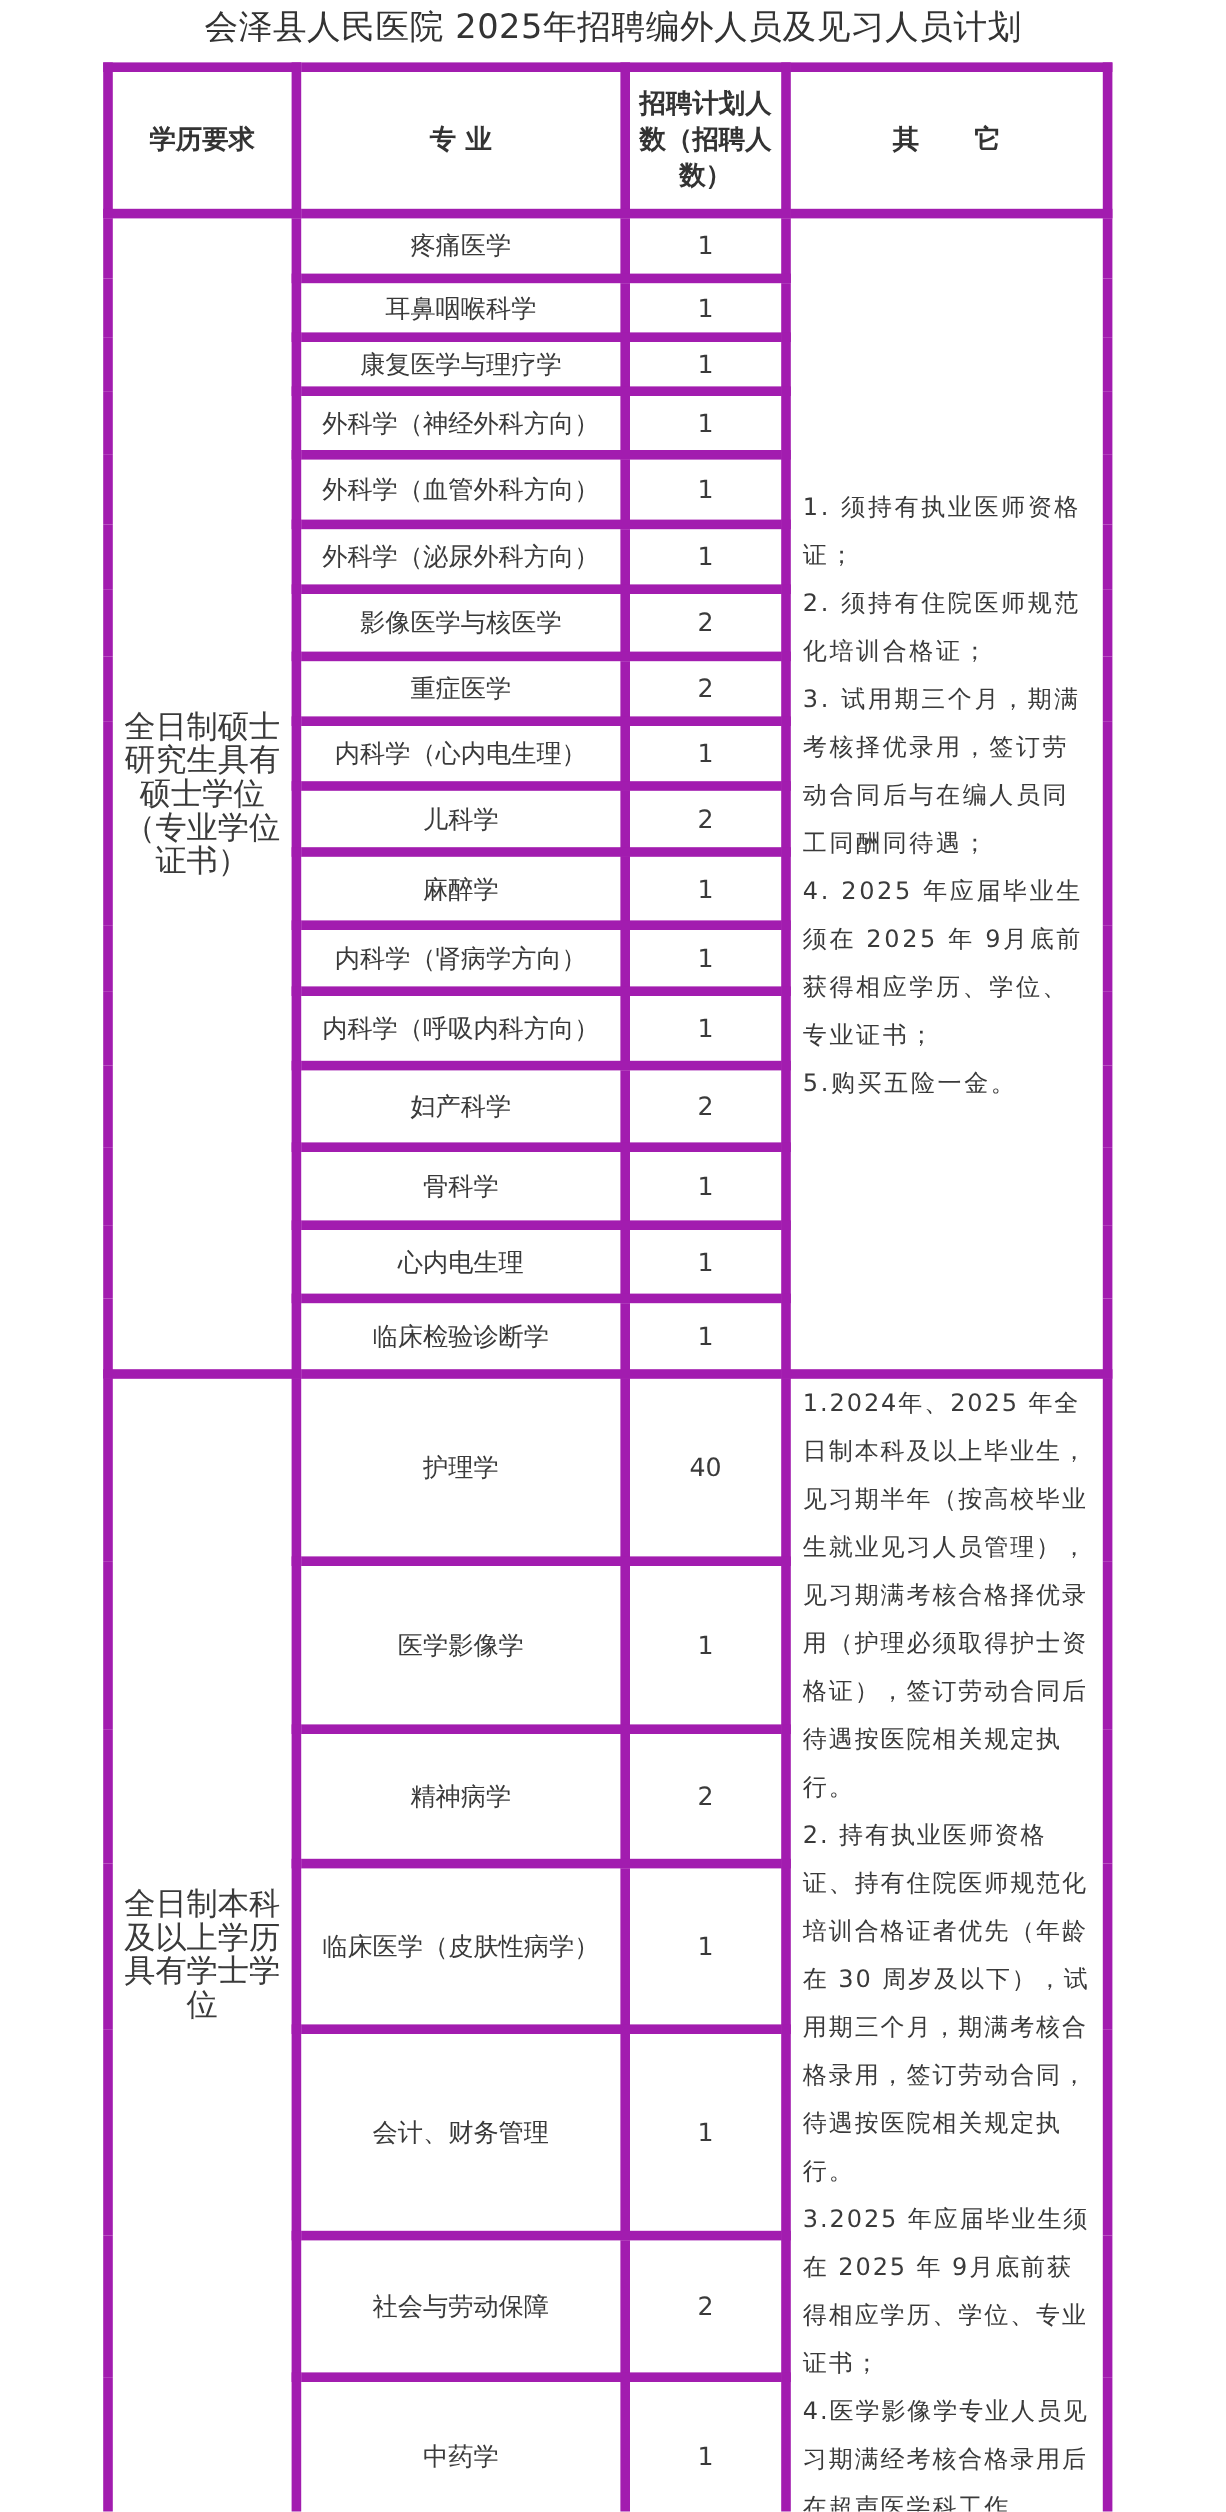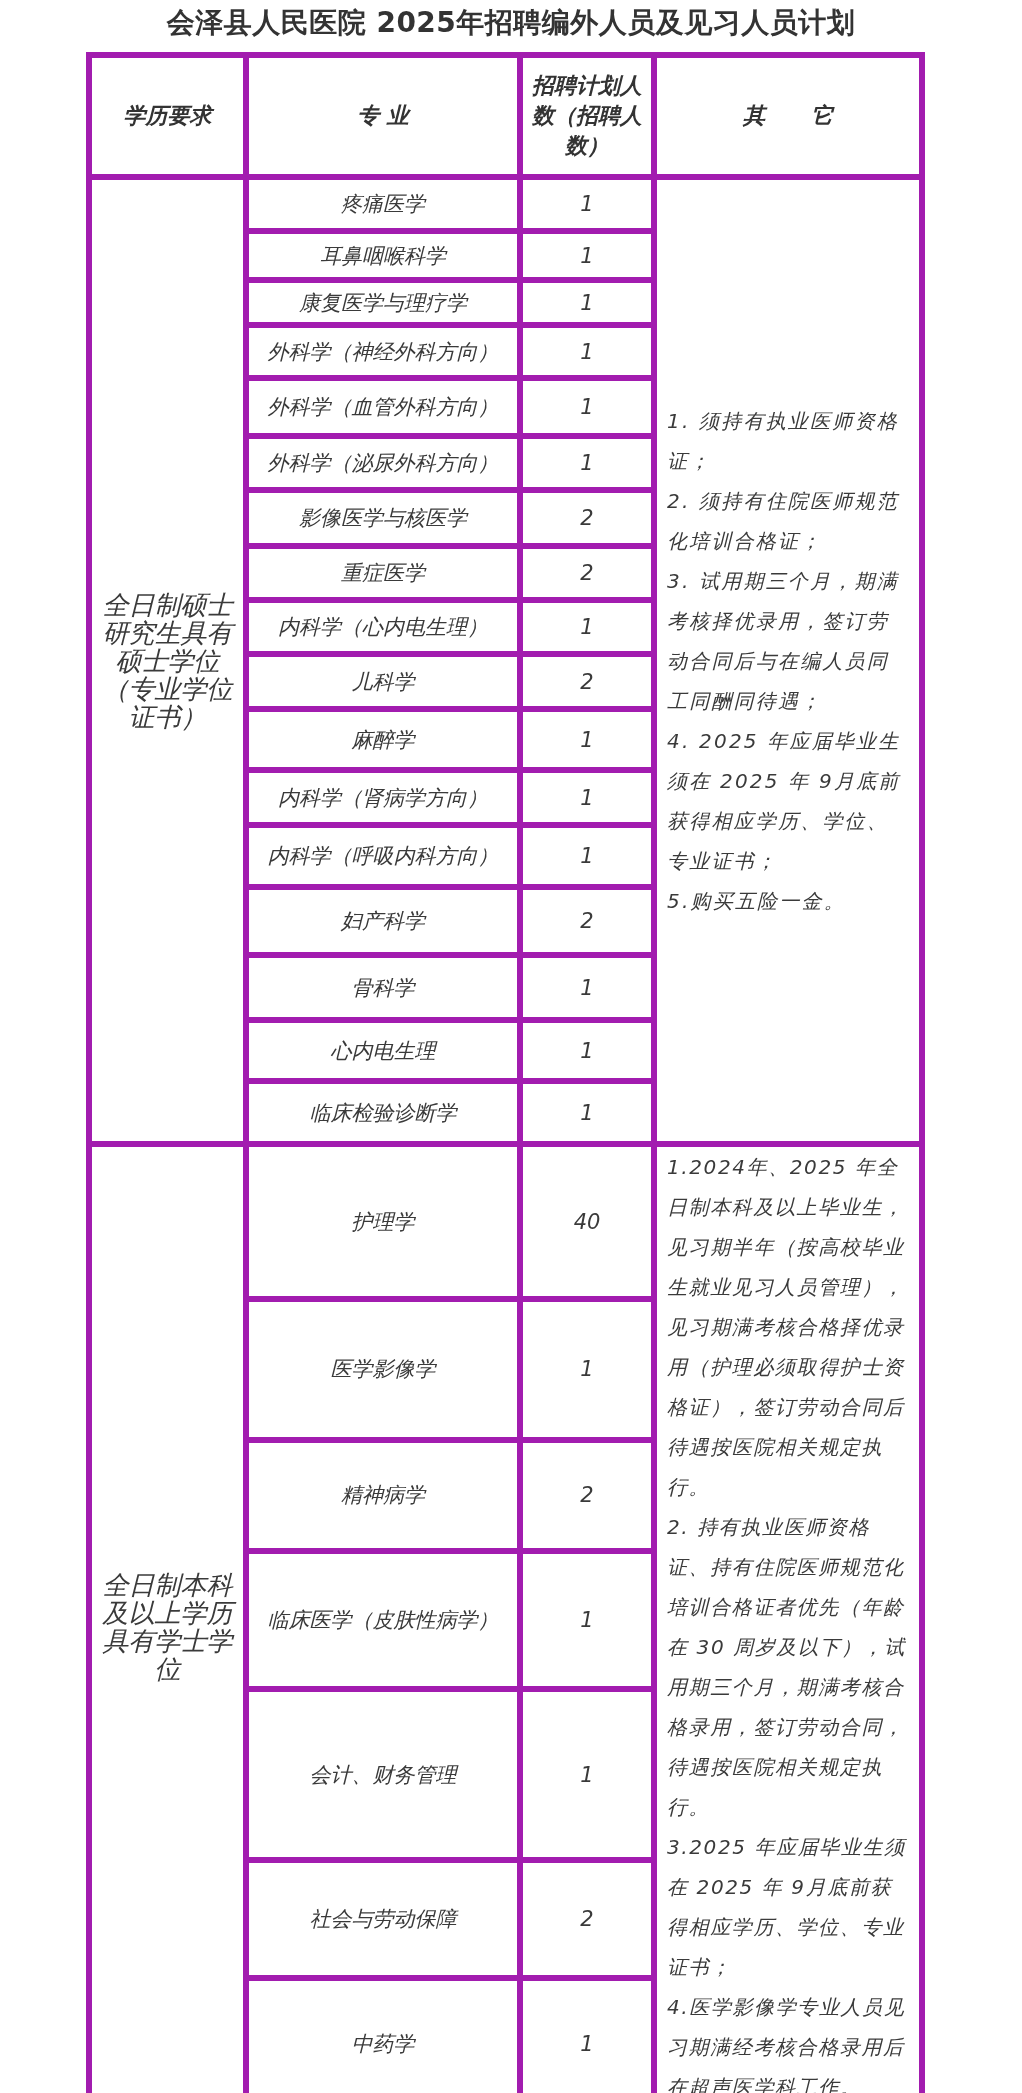--- a/index.html
+++ b/index.html
@@ -1,21 +1,21 @@
 <!DOCTYPE html>
 <html><head>
 <meta charset="utf-8">
 <style>
   html, body { margin:0; padding:0; background:#ffffff; }
   body { width:1022px; height:2093px; position:relative; overflow:hidden;
          font-family:"DejaVu Sans","Liberation Sans",sans-serif; color:#333333; }
   .title { position:absolute; left:0; top:4px; width:1022px; text-align:center;
-           font-size:28px; font-weight:bold; color:#333333; line-height:38px; letter-spacing:0.5px; }
+           font-size:28px; font-weight:normal; color:#333333; line-height:38px; letter-spacing:0.5px; }
   table.plan { position:absolute; left:86px; top:52px; width:833px; border-collapse:collapse; table-layout:fixed; }
-  table.plan td, table.plan th { border:6px solid #a21caf; padding:0; text-align:center; vertical-align:middle;font-style:italic; }
+  table.plan td, table.plan th { border:8px solid #a21caf; padding:0; text-align:center; vertical-align:middle; }
   th { font-weight:bold; font-size:22px; color:#333; line-height:30px; }
   td { font-size:21px; color:#3a3a3a; }
   .edu { font-size:26px; line-height:28px; padding:0 8px; }
   .num { font-size:21px; }
   .major { white-space:nowrap; }
   .other { text-align:left !important; font-size:20px; line-height:40px; padding:0 8px 0 10px !important; letter-spacing:2.2px; white-space:pre-line; color:#3a3a3a; }
   .other.bach { letter-spacing:1.6px; }
   .hdr-other { letter-spacing:0; }
   .hdr-other .gap { display:inline-block; width:46px; }
 </style>

